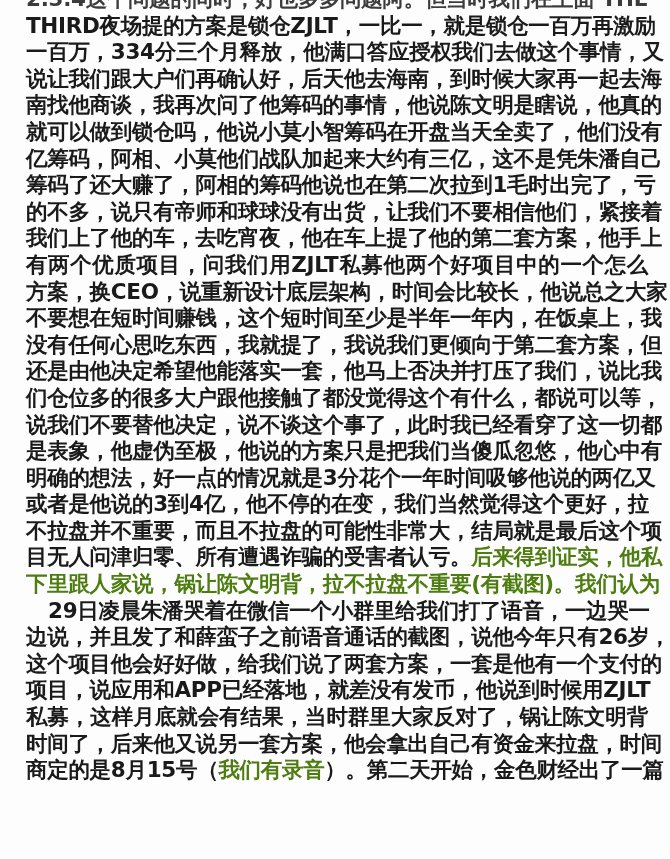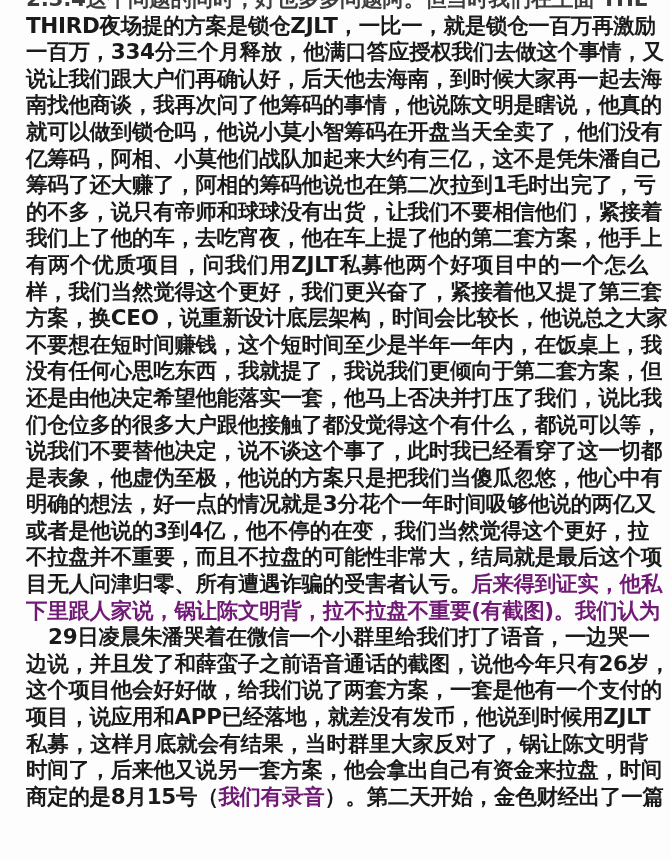--- a/index.html
+++ b/index.html
@@ -12,40 +12,39 @@
   .page { position:relative; width:670px; height:859px; overflow:hidden; }
   .lines { position:absolute; left:26px; top:-14px; width:622px; }
   .line {
     height:26.6px; line-height:26.6px;
     font-size:21.5px; font-weight:bold;
     white-space:nowrap; letter-spacing:-0.3px;
     text-align:justify; text-align-last:justify;
   }
   .line.last { text-align-last:left; }
   .line.indent { padding-left:22px; }
-  .red { color:#701a75; }
+  .red { color:#4d7c0f; }
   .cut { opacity:0.85; }
 </style>
 </head>
 <body>
 
 <div class="page">
   <div class="lines" id="lines">
       <div class="line cut"><span>2.3.4这个问题的同时，好也多多问题阿。但当时我们在上面 THE</span></div>
       <div class="line"><span>THIRD夜场提的方案是锁仓ZJLT，一比一，就是锁仓一百万再激励</span></div>
       <div class="line"><span>一百万，334分三个月释放，他满口答应授权我们去做这个事情，又</span></div>
       <div class="line"><span>说让我们跟大户们再确认好，后天他去海南，到时候大家再一起去海</span></div>
       <div class="line"><span>南找他商谈，我再次问了他筹码的事情，他说陈文明是瞎说，他真的</span></div>
       <div class="line"><span>就可以做到锁仓吗，他说小莫小智筹码在开盘当天全卖了，他们没有</span></div>
       <div class="line"><span>亿筹码，阿相、小莫他们战队加起来大约有三亿，这不是凭朱潘自己</span></div>
       <div class="line"><span>筹码了还大赚了，阿相的筹码他说也在第二次拉到1毛时出完了，亏</span></div>
       <div class="line"><span>的不多，说只有帝师和球球没有出货，让我们不要相信他们，紧接着</span></div>
       <div class="line"><span>我们上了他的车，去吃宵夜，他在车上提了他的第二套方案，他手上</span></div>
       <div class="line"><span>有两个优质项目，问我们用ZJLT私募他两个好项目中的一个怎么</span></div>
-      <div class="line"><span>样，我们当然觉得这个更好，我们更兴奋了，紧接着他又提了第三套</span></div>
       <div class="line"><span>方案，换CEO，说重新设计底层架构，时间会比较长，他说总之大家</span></div>
       <div class="line"><span>不要想在短时间赚钱，这个短时间至少是半年一年内，在饭桌上，我</span></div>
       <div class="line"><span>没有任何心思吃东西，我就提了，我说我们更倾向于第二套方案，但</span></div>
       <div class="line"><span>还是由他决定希望他能落实一套，他马上否决并打压了我们，说比我</span></div>
       <div class="line"><span>们仓位多的很多大户跟他接触了都没觉得这个有什么，都说可以等，</span></div>
       <div class="line"><span>说我们不要替他决定，说不谈这个事了，此时我已经看穿了这一切都</span></div>
       <div class="line"><span>是表象，他虚伪至极，他说的方案只是把我们当傻瓜忽悠，他心中有</span></div>
       <div class="line"><span>明确的想法，好一点的情况就是3分花个一年时间吸够他说的两亿又</span></div>
       <div class="line"><span>或者是他说的3到4亿，他不停的在变，我们当然觉得这个更好，拉</span></div>
       <div class="line"><span>不拉盘并不重要，而且不拉盘的可能性非常大，结局就是最后这个项</span></div>

